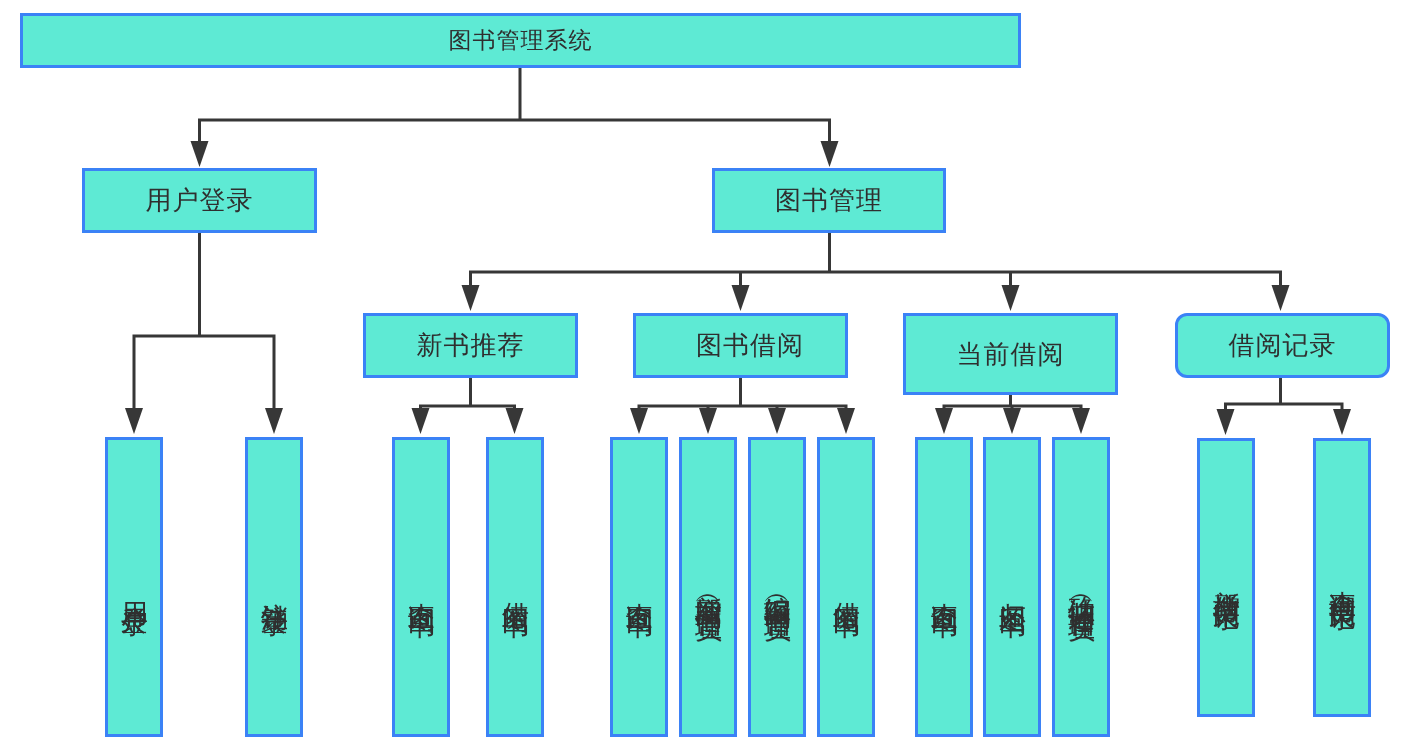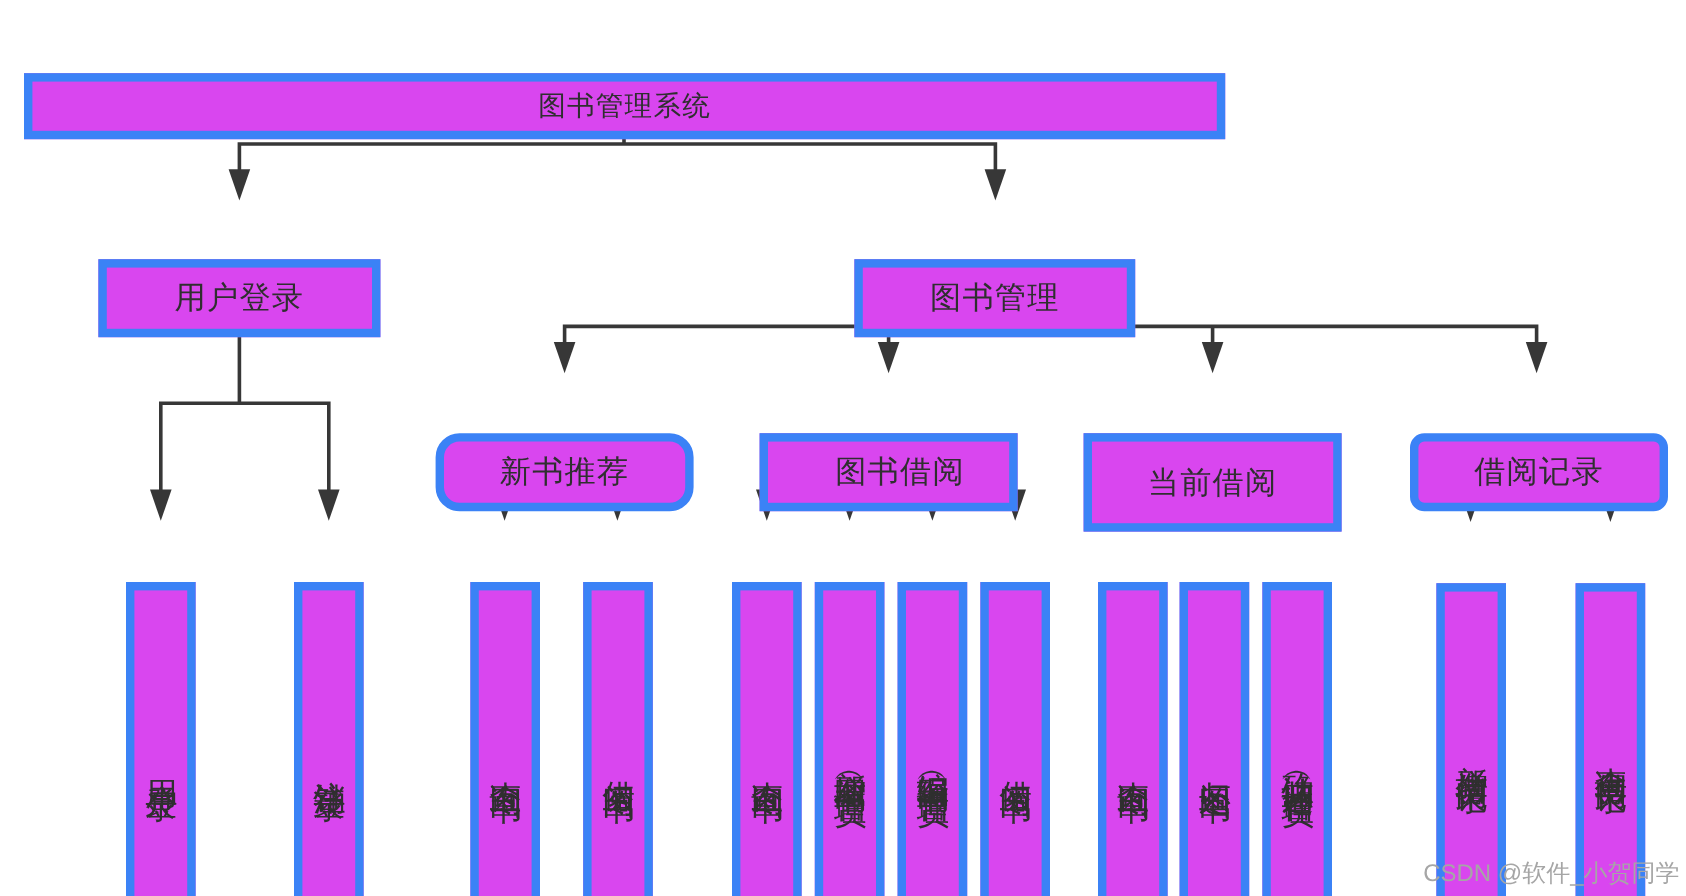--- a/index.html
+++ b/index.html
@@ -19,26 +19,25 @@
   .wires {
     position: absolute;
     left: 0;
     top: 0;
     width: 1405px;
     height: 747px;
   }
   .box {
     position: absolute;
     box-sizing: border-box;
-    border: 7px solid #3b82f6;
-    background: #d946ef;
+    border: 3px solid #3b82f6;
+    background: #5eead4;
     display: flex;
     align-items: center;
     justify-content: center;
-    margin-top: 48px;
   }
   .hbox .lbl {
     font-size: 26px;
     letter-spacing: 1px;
     white-space: nowrap;
   }
   .root-box .lbl {
     font-size: 23px;
   }
   .vbox .vlbl {
@@ -119,21 +118,21 @@
     <span class="lbl">图书管理系统</span>
   </div>
 
   <div class="box hbox" style="left:82px;top:168px;width:235px;height:65px;">
     <span class="lbl">用户登录</span>
   </div>
   <div class="box hbox" style="left:712px;top:168px;width:234px;height:65px;">
     <span class="lbl">图书管理</span>
   </div>
 
-  <div class="box hbox" style="left:363px;top:313px;width:215px;height:65px;border-radius:20px;">
+  <div class="box hbox" style="left:363px;top:313px;width:215px;height:65px;">
     <span class="lbl">新书推荐</span>
   </div>
   <div class="box hbox" style="left:633px;top:313px;width:215px;height:65px;padding-left:19px;">
     <span class="lbl">图书借阅</span>
   </div>
   <div class="box hbox" style="left:903px;top:313px;width:215px;height:82px;">
     <span class="lbl">当前借阅</span>
   </div>
   <div class="box hbox" style="left:1175px;top:313px;width:215px;height:65px;border-radius:12px;">
     <span class="lbl">借阅记录</span>
@@ -176,15 +175,14 @@
     <span class="vlbl">确认归还（管理员）</span>
   </div>
 
   <div class="box vbox" style="left:1197px;top:438px;width:58px;height:279px;">
     <span class="vlbl">新增借阅记录</span>
   </div>
   <div class="box vbox" style="left:1313px;top:438px;width:58px;height:279px;">
     <span class="vlbl">查询借阅记录</span>
   </div>
 
-  <div class="watermark">CSDN @软件_小贺同学</div>
 
 </div>
 
 </body></html>

